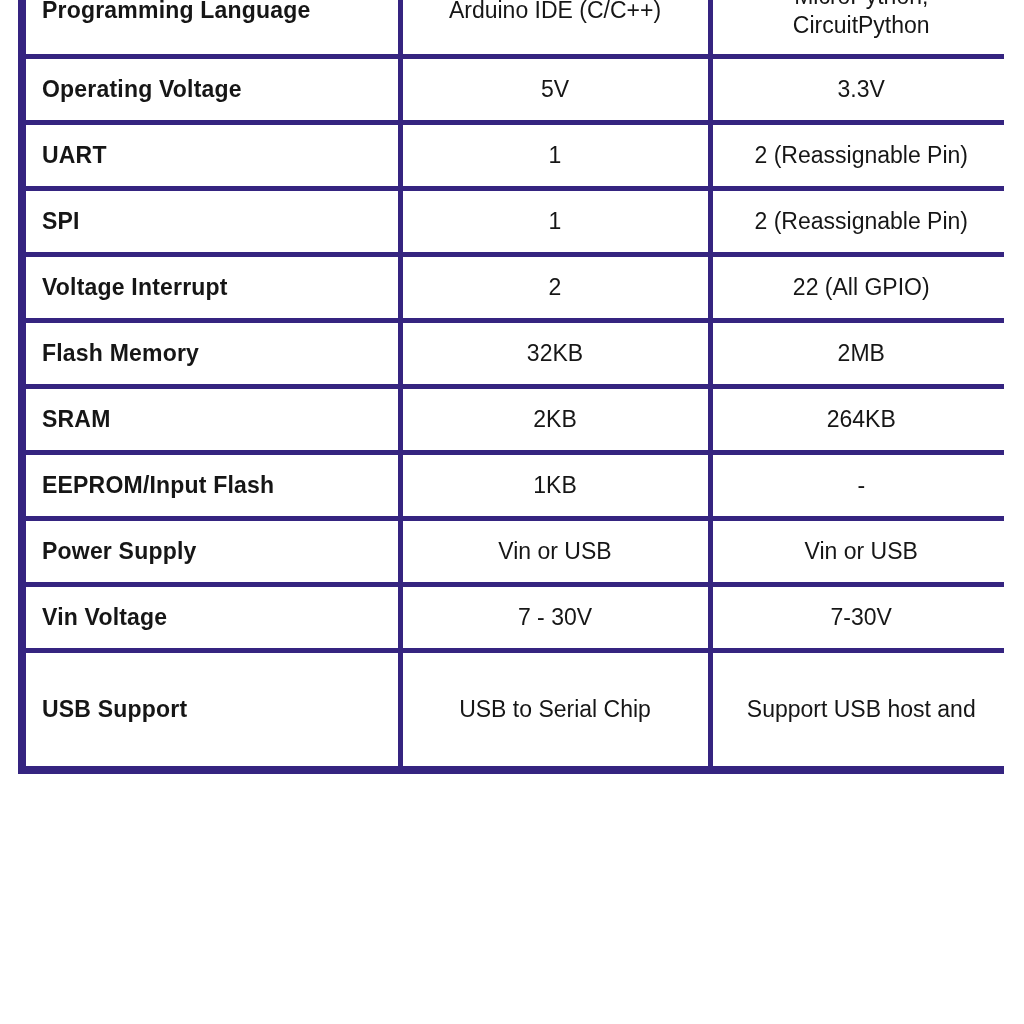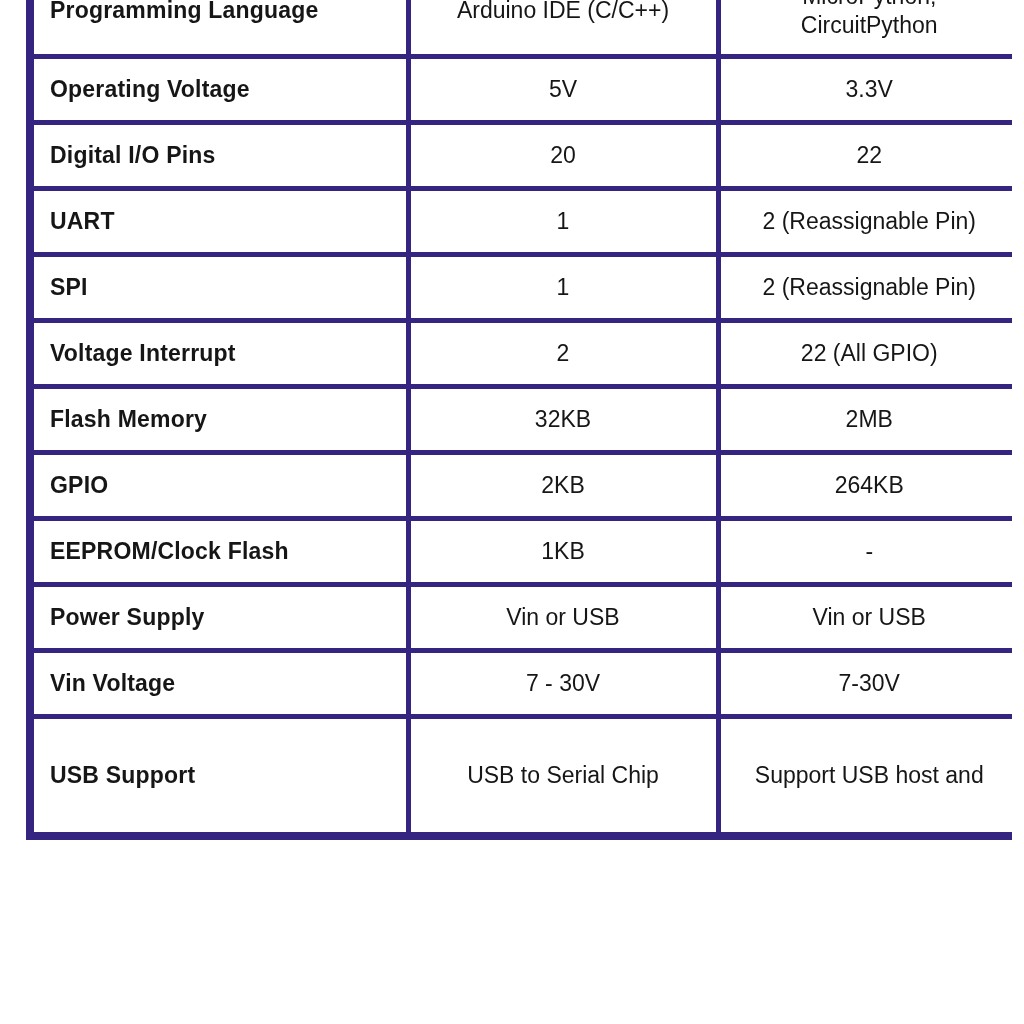--- a/index.html
+++ b/index.html
@@ -11,21 +11,20 @@
   html, body {
     background: var(--bg);
     font-family: "Liberation Sans", sans-serif;
   }
   .stage {
     position: relative;
     width: 1004px;
     height: 1024px;
     overflow: hidden;
     background: var(--bg);
-    margin-left: 8px;
   }
   .table-wrap {
     position: absolute;
     left: 18px;
     top: -40px;
     width: 992px;
   }
   table.spec-table {
     width: 100%;
     table-layout: fixed;
@@ -76,51 +75,46 @@
           <td class="value-cell">Arduino IDE (C/C++)</td>
           <td class="value-cell">MicroPython,
 CircuitPython</td>
         </tr>
         <tr class="row-mid">
           <th class="feature-cell">Operating Voltage</th>
           <td class="value-cell">5V</td>
           <td class="value-cell">3.3V</td>
         </tr>
         <tr class="row-mid">
-          <th class="feature-cell">Digital I/O Pins</th>
-          <td class="value-cell">20</td>
-          <td class="value-cell">22</td>
-        </tr>
-        <tr class="row-mid">
           <th class="feature-cell">UART</th>
           <td class="value-cell">1</td>
           <td class="value-cell">2 (Reassignable Pin)</td>
         </tr>
         <tr class="row-mid">
           <th class="feature-cell">SPI</th>
           <td class="value-cell">1</td>
           <td class="value-cell">2 (Reassignable Pin)</td>
         </tr>
         <tr class="row-mid">
           <th class="feature-cell">Voltage Interrupt</th>
           <td class="value-cell">2</td>
           <td class="value-cell">22 (All GPIO)</td>
         </tr>
         <tr class="row-mid">
           <th class="feature-cell">Flash Memory</th>
           <td class="value-cell">32KB</td>
           <td class="value-cell">2MB</td>
         </tr>
         <tr class="row-mid">
-          <th class="feature-cell">GPIO</th>
+          <th class="feature-cell">SRAM</th>
           <td class="value-cell">2KB</td>
           <td class="value-cell">264KB</td>
         </tr>
         <tr class="row-mid">
-          <th class="feature-cell">EEPROM/Clock Flash</th>
+          <th class="feature-cell">EEPROM/Input Flash</th>
           <td class="value-cell">1KB</td>
           <td class="value-cell">-</td>
         </tr>
         <tr class="row-mid">
           <th class="feature-cell">Power Supply</th>
           <td class="value-cell">Vin or USB</td>
           <td class="value-cell">Vin or USB</td>
         </tr>
         <tr class="row-mid">
           <th class="feature-cell">Vin Voltage</th>

